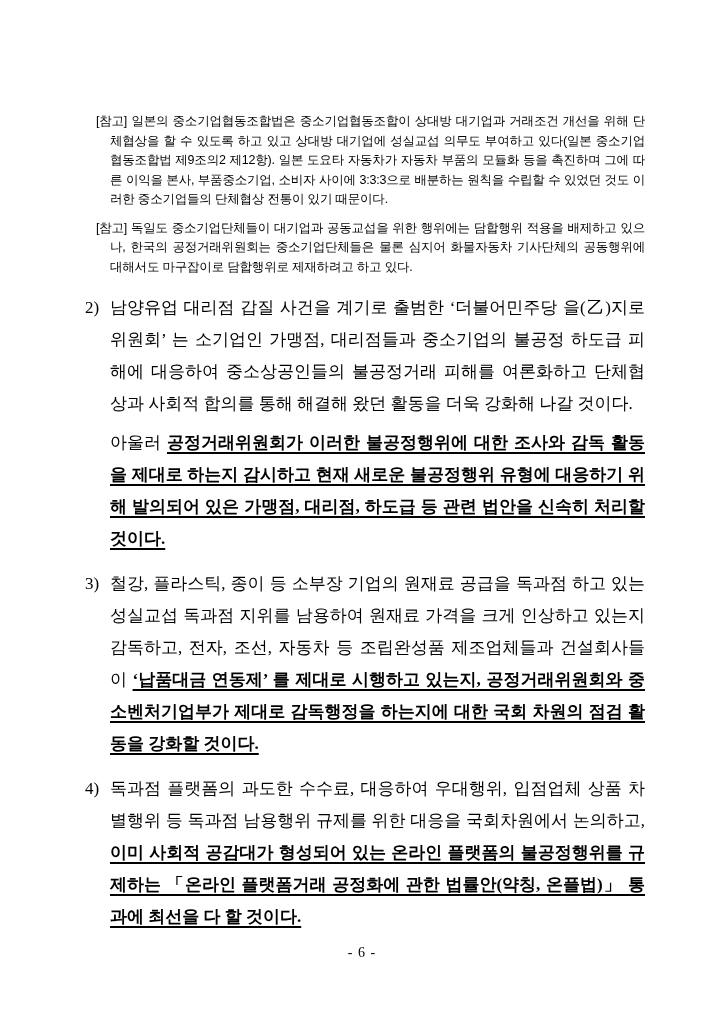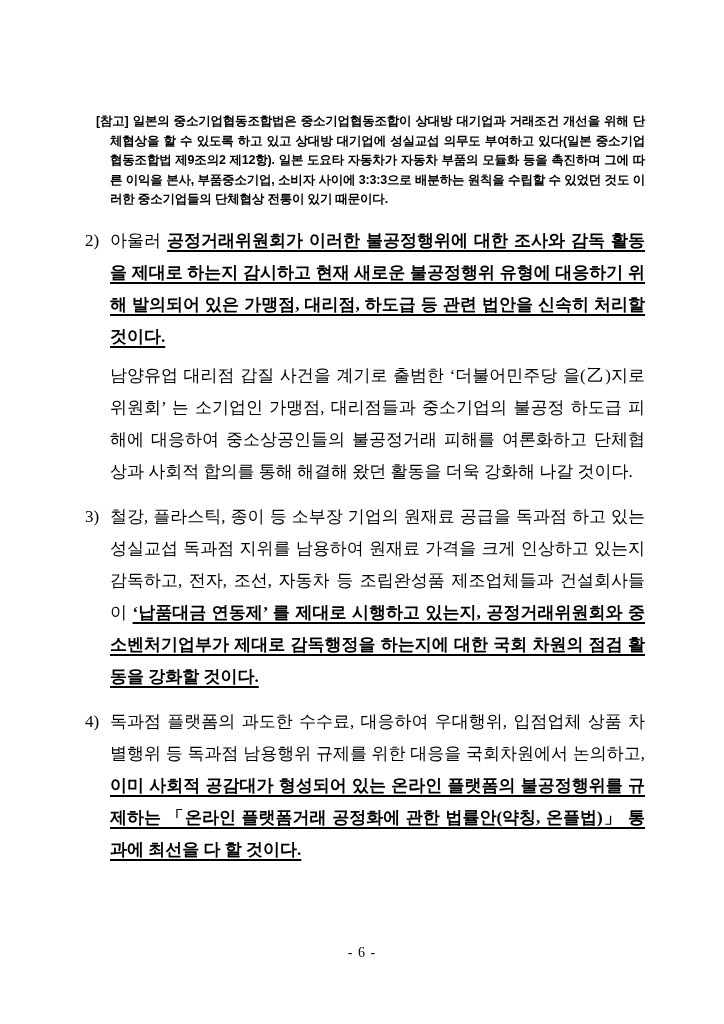--- a/index.html
+++ b/index.html
@@ -19,21 +19,20 @@
     overflow: hidden;
   }
 
   
   .notes {
     font-family: "Liberation Sans", sans-serif;
     font-size: 12.5px;
     line-height: 19.5px;
     text-align: justify;
     letter-spacing: -0.2px;
-    font-weight: bold;
   }
   .note {
     margin: 0 0 9px 11px;
     padding-left: 14px;
     text-indent: -14px;
   }
 
   
   .items {
     margin-top: 15px;
@@ -79,28 +78,29 @@
     letter-spacing: 1px;
   }
 </style>
 </head>
 <body>
 
 <div class="page">
 
   <section class="notes">
     <p class="note"><span class="marker">[참고]</span> <span>일본의 중소기업협동조합법은 중소기업협동조합이 상대방 대기업과 거래조건 개선을 위해 단체협상을 할 수 있도록 하고 있고 상대방 대기업에 성실교섭 의무도 부여하고 있다(일본 중소기업협동조합법 제9조의2 제12항). 일본 도요타 자동차가 자동차 부품의 모듈화 등을 촉진하며 그에 따른 이익을 본사, 부품중소기업, 소비자 사이에 3:3:3으로 배분하는 원칙을 수립할 수 있었던 것도 이러한 중소기업들의 단체협상 전통이 있기 때문이다.</span></p>
+    <p class="note"><span class="marker">[참고]</span> <span>독일도 중소기업단체들이 대기업과 공동교섭을 위한 행위에는 담합행위 적용을 배제하고 있으나, 한국의 공정거래위원회는 중소기업단체들은 물론 심지어 화물자동차 기사단체의 공동행위에 대해서도 마구잡이로 담합행위로 제재하려고 하고 있다.</span></p>
   </section>
 
   <section class="items">
 
     <div class="item">
       <span class="item-num">2)</span>
+      <p class="para"><span>남양유업 대리점 갑질 사건을 계기로 출범한 ‘더불어민주당 을(乙)지로 위원회’ 는 소기업인 가맹점, 대리점들과 중소기업의 불공정 하도급 피해에 대응하여 중소상공인들의 불공정거래 피해를 여론화하고 단체협상과 사회적 합의를 통해 해결해 왔던 활동을 더욱 강화해 나갈 것이다.</span></p>
       <p class="para"><span>아울러 </span><span class="em">공정거래위원회가 이러한 불공정행위에 대한 조사와 감독 활동을 제대로 하는지 감시하고 현재 새로운 불공정행위 유형에 대응하기 위해 발의되어 있은 가맹점, 대리점, 하도급 등 관련 법안을 신속히 처리할 것이다.</span></p>
-      <p class="para"><span>남양유업 대리점 갑질 사건을 계기로 출범한 ‘더불어민주당 을(乙)지로 위원회’ 는 소기업인 가맹점, 대리점들과 중소기업의 불공정 하도급 피해에 대응하여 중소상공인들의 불공정거래 피해를 여론화하고 단체협상과 사회적 합의를 통해 해결해 왔던 활동을 더욱 강화해 나갈 것이다.</span></p>
     </div>
 
     <div class="item">
       <span class="item-num">3)</span>
       <p class="para"><span>철강, 플라스틱, 종이 등 소부장 기업의 원재료 공급을 독과점 하고 있는 성실교섭 독과점 지위를 남용하여 원재료 가격을 크게 인상하고 있는지 감독하고, 전자, 조선, 자동차 등 조립완성품 제조업체들과 건설회사들이 </span><span class="em">‘납품대금 연동제’ 를 제대로 시행하고 있는지, 공정거래위원회와 중소벤처기업부가 제대로 감독행정을 하는지에 대한 국회 차원의 점검 활동을 강화할 것이다.</span></p>
     </div>
 
     <div class="item">
       <span class="item-num">4)</span>
       <p class="para"><span>독과점 플랫폼의 과도한 수수료, 대응하여 우대행위, 입점업체 상품 차별행위 등 독과점 남용행위 규제를 위한 대응을 국회차원에서 논의하고, </span><span class="em">이미 사회적 공감대가 형성되어 있는 온라인 플랫폼의 불공정행위를 규제하는 「온라인 플랫폼거래 공정화에 관한 법률안(약칭, 온플법)」 통과에 최선을 다 할 것이다.</span></p>

